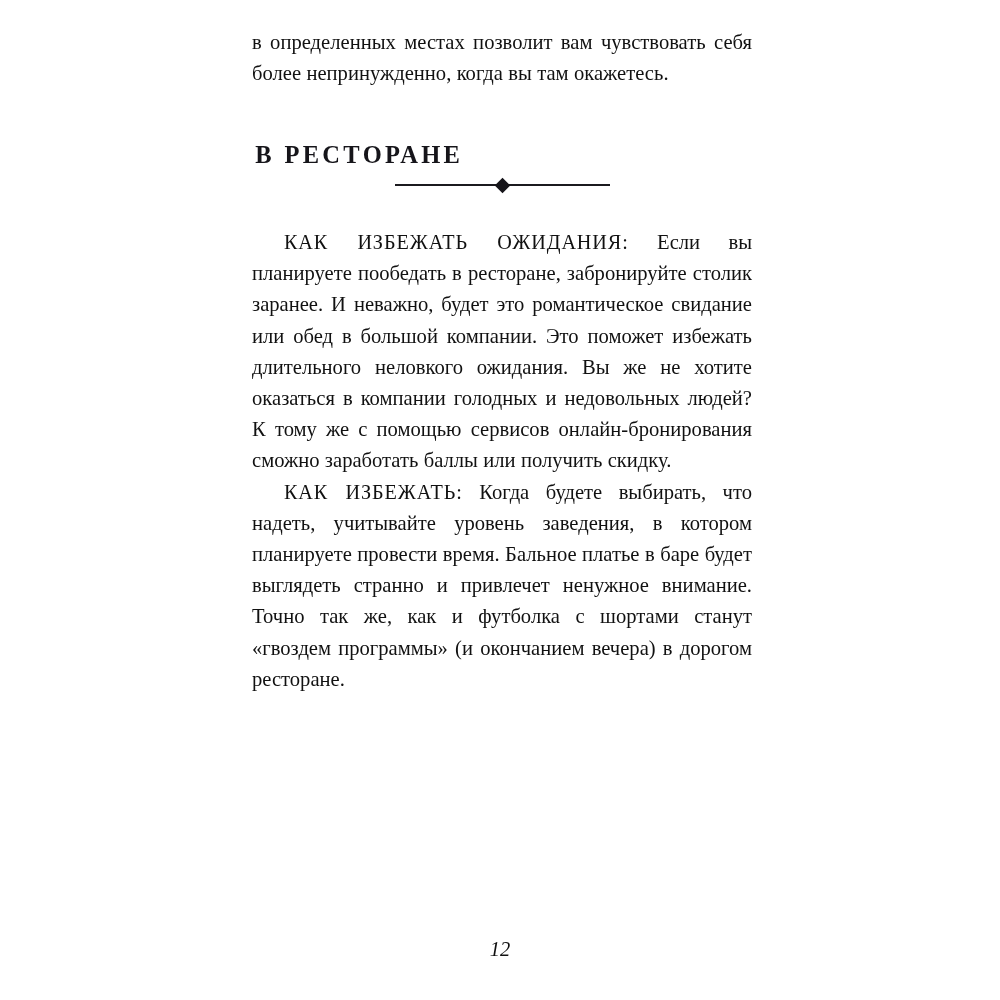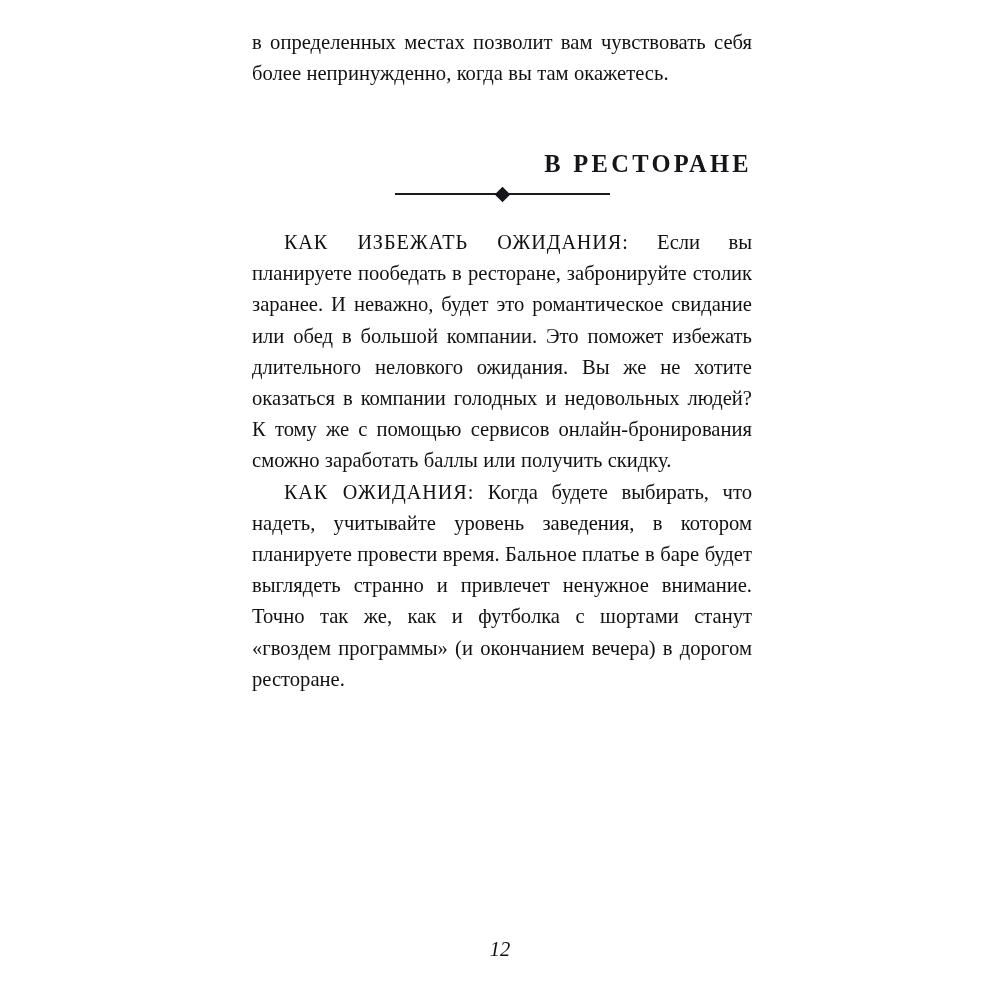--- a/index.html
+++ b/index.html
@@ -56,23 +56,23 @@
   .runin {
     font-size: 20.2px;
     letter-spacing: 0.045em;
     color: #111111;
   }
 
   
   .section-head {
     position: absolute;
     left: 252px;
-    top: 149px;
+    top: 140px;
     width: 500px;
-    text-align: right;
+    text-align: left;
   }
   .section-title {
     margin: 0;
     font-size: 24.5px;
     font-weight: 700;
     letter-spacing: 0.135em;
     text-indent: 0.135em;
     line-height: 30px;
     color: #16151a;
   }
@@ -139,20 +139,20 @@
     <div class="ornament">
       <span class="rule"></span>
       <span class="diamond"></span>
     </div>
   </div>
 
   <div class="body-block">
 
     <p class="para indented"><span class="runin">КАК ИЗБЕЖАТЬ ОЖИДАНИЯ:</span><span> Если вы планируете пообедать в ресторане, заброни­руйте столик заранее. И неважно, будет это романтическое свидание или обед в большой компании. Это поможет избежать длительного неловкого ожидания. Вы же не хотите оказать­ся в компании голодных и недовольных лю­дей? К тому же с помощью сервисов онлайн-бронирования сможно заработать баллы или получить скидку.</span></p>
 
-    <p class="para indented"><span class="runin">КАК ОЖИДАНИЯ:</span><span> Когда будете выбирать, что надеть, учитывайте уровень заведения, в котором планируете провести время. Бальное платье в баре будет выглядеть странно и при­влечет ненужное внимание. Точно так же, как и футболка с шортами станут «гвоздем про­граммы» (и окончанием вечера) в дорогом ре­сторане.</span></p>
+    <p class="para indented"><span class="runin">КАК ИЗБЕЖАТЬ:</span><span> Когда будете выбирать, что надеть, учитывайте уровень заведения, в котором планируете провести время. Бальное платье в баре будет выглядеть странно и при­влечет ненужное внимание. Точно так же, как и футболка с шортами станут «гвоздем про­граммы» (и окончанием вечера) в дорогом ре­сторане.</span></p>
 
 
   </div>
 
   <div class="folio">12</div>
 
 </div>
 
 </body></html>

